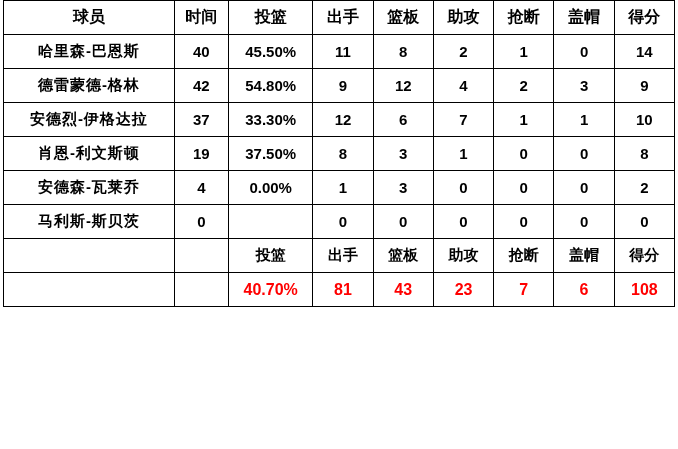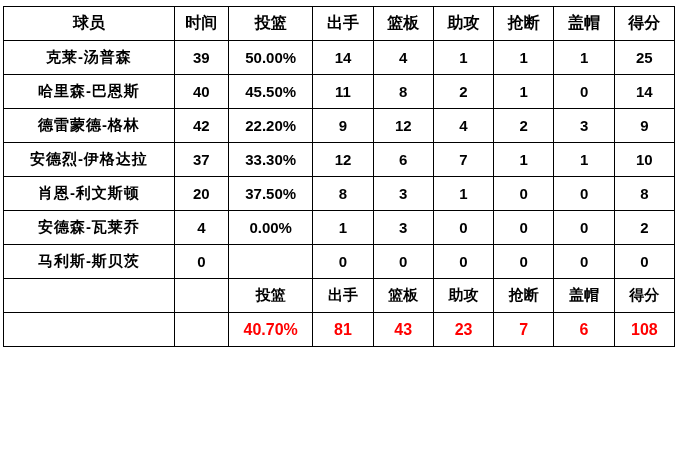--- a/index.html
+++ b/index.html
@@ -11,21 +11,21 @@
     width: 678px;
     height: 449px;
     font-family: "Liberation Sans", sans-serif;
     color: #000000;
     overflow: hidden;
   }
   .sheet {
     width: 678px;
     height: 449px;
     box-sizing: border-box;
-    padding: 6px 3px 2px 3px;
+    padding: 0 3px 2px 3px;
   }
   table.box {
     border-collapse: collapse;
     table-layout: fixed;
     width: 672px;
   }
   table.box td, table.box th {
     border: 1px solid #000000;
     font-weight: bold;
     font-size: 15px;
@@ -80,48 +80,37 @@
         <td>投篮</td>
         <td>出手</td>
         <td>篮板</td>
         <td>助攻</td>
         <td>抢断</td>
         <td>盖帽</td>
         <td>得分</td>
       </tr>
 
 
-      <tr>
-        <td class="name-cell">克莱-汤普森</td>
-        <td>39</td>
-        <td>50.00%</td>
-        <td>14</td>
-        <td>4</td>
-        <td>1</td>
-        <td>1</td>
-        <td>1</td>
-        <td>25</td>
-      </tr>
 
       <tr>
         <td class="name-cell">哈里森-巴恩斯</td>
         <td>40</td>
         <td>45.50%</td>
         <td>11</td>
         <td>8</td>
         <td>2</td>
         <td>1</td>
         <td>0</td>
         <td>14</td>
       </tr>
 
       <tr>
         <td class="name-cell">德雷蒙德-格林</td>
         <td>42</td>
-        <td>22.20%</td>
+        <td>54.80%</td>
         <td>9</td>
         <td>12</td>
         <td>4</td>
         <td>2</td>
         <td>3</td>
         <td>9</td>
       </tr>
 
 
       <tr>
@@ -131,21 +120,21 @@
         <td>12</td>
         <td>6</td>
         <td>7</td>
         <td>1</td>
         <td>1</td>
         <td>10</td>
       </tr>
 
       <tr>
         <td class="name-cell">肖恩-利文斯顿</td>
-        <td>20</td>
+        <td>19</td>
         <td>37.50%</td>
         <td>8</td>
         <td>3</td>
         <td>1</td>
         <td>0</td>
         <td>0</td>
         <td>8</td>
       </tr>
 
 

